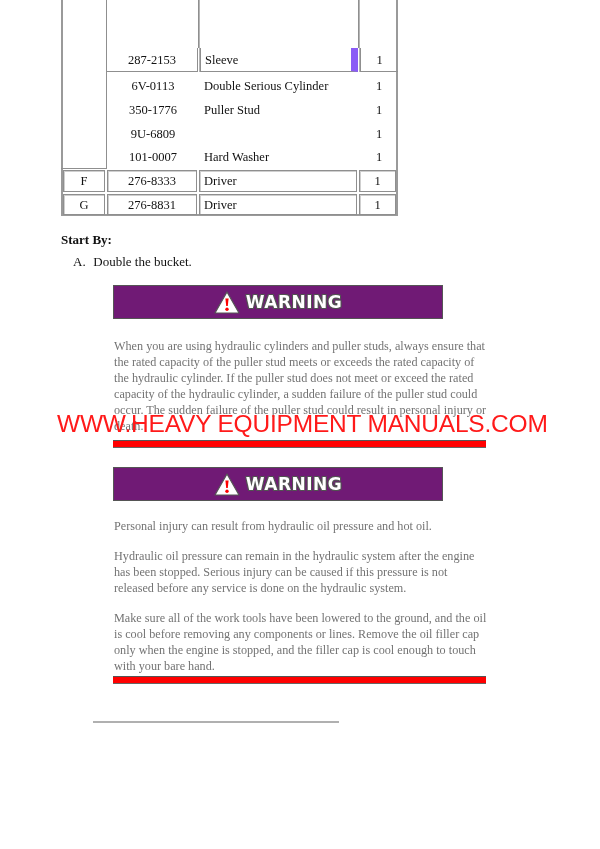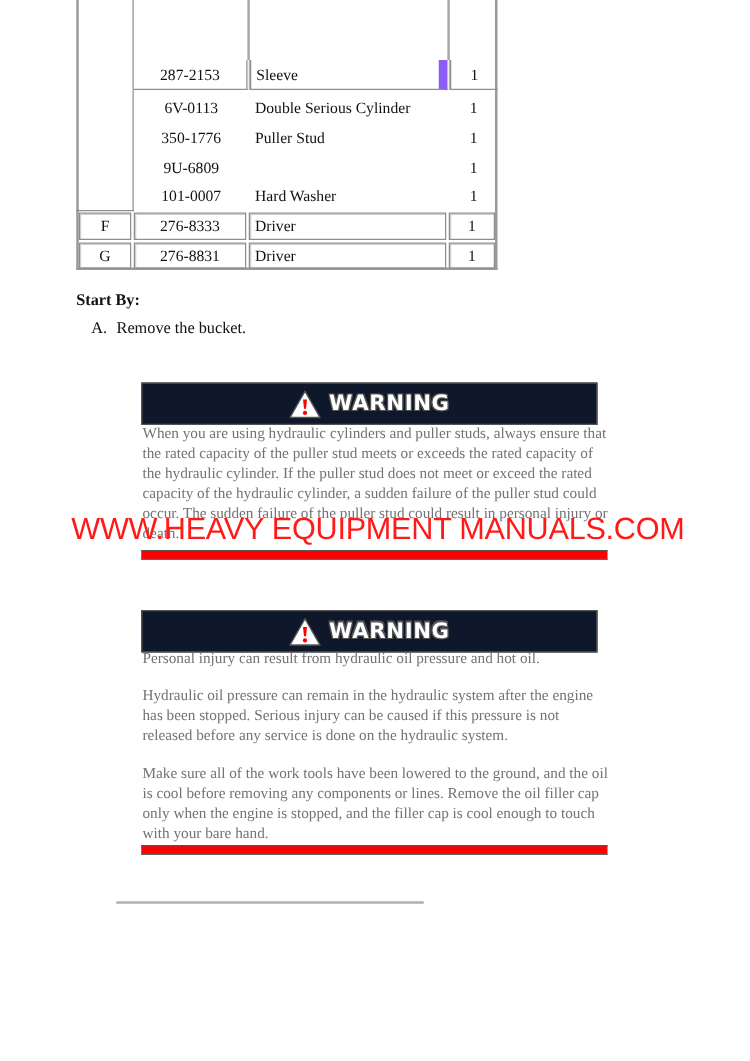--- a/index.html
+++ b/index.html
@@ -18,22 +18,22 @@
   .cell.l { padding-left:4px; }
   .boxed { border:1px solid #8f8f8f; box-shadow: inset 1px 1px 0 #cfcfcf; }
   .vline { position:absolute; width:1px; background:#8f8f8f; }
   .hline { position:absolute; height:1px; background:#8f8f8f; }
 
   
   .startby { left:61px; top:232px; font-weight:bold; font-size:13px; }
   .stepA { left:73px; top:254px; font-size:13px; }
   .stepA .lbl { display:inline-block; width:17px; }
 
-  .warn { position:absolute; left:113px; width:365px; height:34px; background:#0f172a;
-          border:1px solid #555; box-sizing:border-box; display:flex; align-items:center; justify-content:center;margin-top:21px; }
+  .warn { position:absolute; left:113px; width:330px; height:34px; background:#701a75;
+          border:1px solid #555; box-sizing:border-box; display:flex; align-items:center; justify-content:center; }
   .warn .txt { font-family:"DejaVu Sans", sans-serif; font-weight:bold; color:#fff; font-size:17px;
                letter-spacing:0.5px; margin-left:6px;
                text-shadow: 0 0 1px #444, 1px 1px 0 #555, -1px -1px 0 #555, 1px -1px 0 #555, -1px 1px 0 #555; }
   .warn svg { display:block; }
 
   .para { position:absolute; left:114px; width:376px; font-weight:normal; font-size:12.2px;
           line-height:16px; color:#737373; }
   .redbar { position:absolute; left:113px; width:373px; height:6px; background:#ff0000;
             border-top:1px solid #555; border-bottom:1px solid #666; box-sizing:content-box; }
 
@@ -125,21 +125,21 @@
       <span>Driver</span>
     </div>
   <div class="cell c boxed" style="left:298px; top:194px; width:37px; height:21px;">
       <span>1</span>
     </div>
 </div>
 
 <div class="abs startby">Start By:</div>
 <div class="abs stepA">
   <span class="lbl">A.</span>
-  <span>Remove the bucket.</span>
+  <span>Double the bucket.</span>
 </div>
 
 <div class="warn" style="top:285px;">
   <span>
     <svg width="26" height="23" viewBox="0 0 26 23">
       <path d="M13 1 L25 22 L1 22 Z" fill="#ffffff" stroke="#555" stroke-width="1.2" stroke-linejoin="round"></path>
       <path d="M11.4 7.5 L14.6 7.5 L13.8 15 L12.2 15 Z" fill="#ff0000"></path>
       <circle cx="13" cy="18.3" r="1.7" fill="#ff0000"></circle>
     </svg>
   </span>

